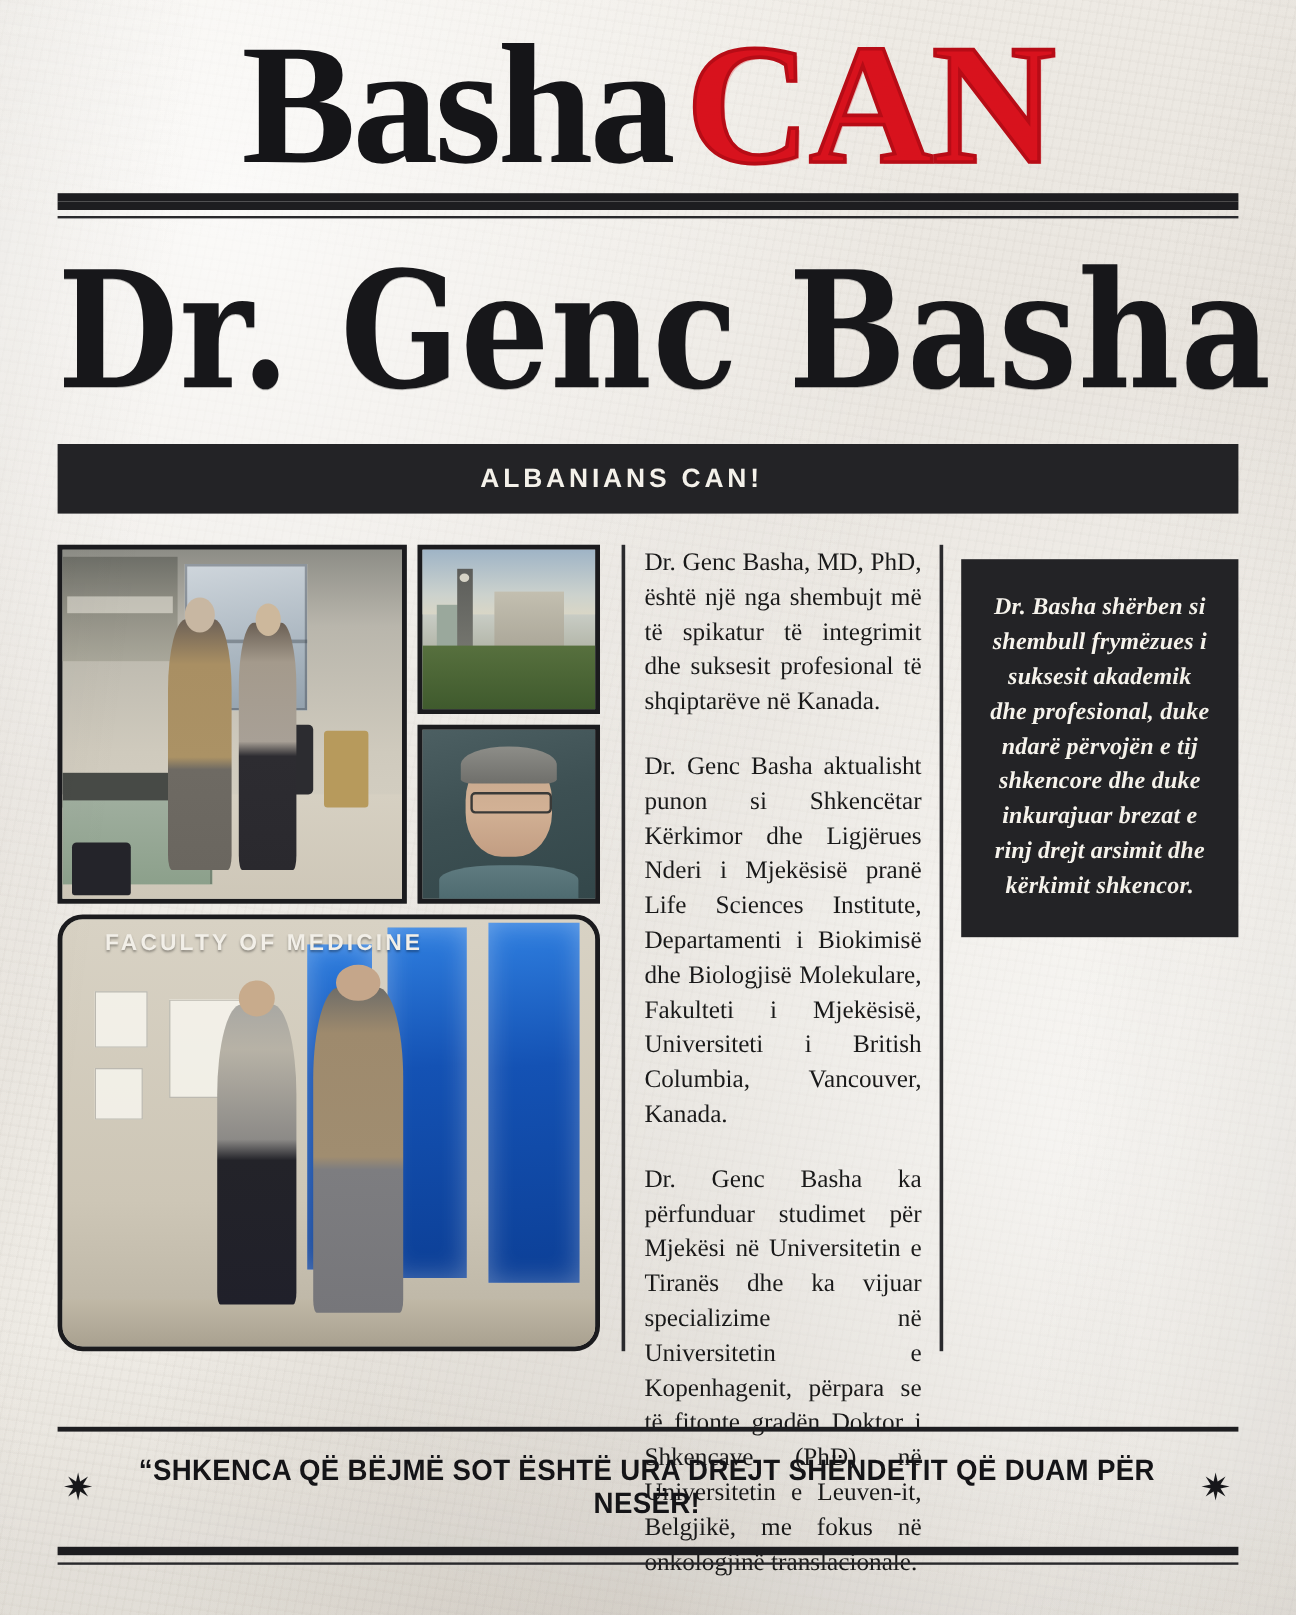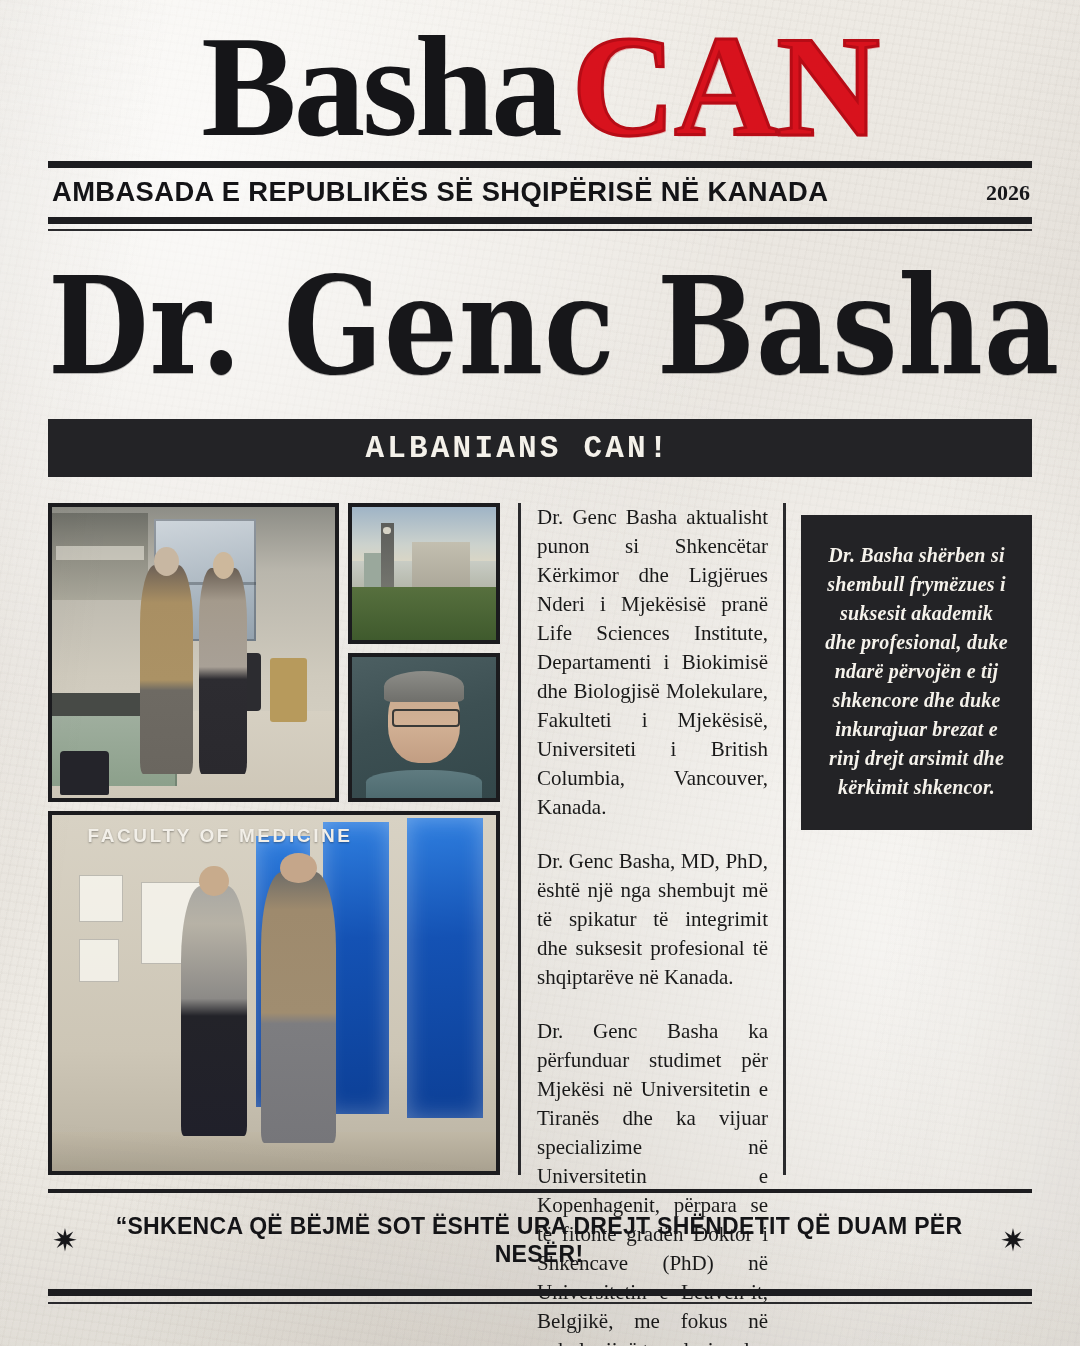--- a/index.html
+++ b/index.html
@@ -122,23 +122,23 @@
   .kicker-bar {
     background: #232326;
     height: 58px;
     display: flex;
     align-items: center;
     justify-content: center;
     margin-top: 34px;
   }
   .kicker-text {
     color: #f4f1ea;
-    font-family: Liberation Mono, monospace;
-    font-weight: 700;
-    font-size: 31px;
+    font-family: Liberation Sans, sans-serif;
+    font-weight: 700;
+    font-size: 22px;
     letter-spacing: 3.2px;
     transform: translateX(-22px);
   }
 
   
   .content {
     display: flex;
     margin-top: 26px;
     height: 672px;
   }
@@ -158,21 +158,21 @@
   .ph {
     position: relative;
     border: 4px solid #1b1b1e;
     overflow: hidden;
     background: #8d8f8a;
   }
   .ph-lab   { flex: 0 0 283px; }
   .ph-right { flex: 1 1 auto; display: flex; flex-direction: column; gap: 9px; }
   .ph-campus { flex: 0 0 133px; }
   .ph-portrait { flex: 1 1 auto; }
-  .ph-wide { height: 361px; }
+  .ph-wide { height: 361px; border-radius: 21px; }
 
   
   .img-lab {
     position: absolute; inset: 0;
     background:
       linear-gradient(180deg, #8d8d86 0%, #b9b6ac 22%, #cfcabd 58%, #d9d4c7 100%);
   }
   .lab-window {
     position: absolute; left: 36%; top: 4%; width: 36%; height: 42%;
     background: linear-gradient(170deg, #cfd6dc 0%, #aab6c0 60%, #93a1ad 100%);
@@ -387,24 +387,20 @@
 
 <div class="page">
   <div class="inner">
 
     <div class="masthead">
       <span class="mast-word mast-a">Basha</span><span class="mast-word mast-b">CAN</span>
     </div>
 
     <div class="rule-thick mast-rule-top"></div>
 
-    <div class="subhead-row">
-      <div class="subhead-title">AMBASADA E REPUBLIKËS SË SHQIPËRISË NË KANADA</div>
-      <div class="subhead-year">2026</div>
-    </div>
 
     <div class="double-rule">
       <div class="rule-thick"></div>
       <div class="rule-hair"></div>
     </div>
 
     <div class="headline">Dr. Genc Basha</div>
 
     <div class="kicker-bar">
       <div class="kicker-text">ALBANIANS CAN!</div>
@@ -464,22 +460,22 @@
             <div class="fac-w"></div>
             <div class="fac-m"></div>
             <div class="fac-sign">FACULTY OF MEDICINE</div>
           </div>
         </div>
       </div>
 
       <div class="vrule"></div>
 
       <div class="text-col">
+        <p>Dr. Genc Basha, MD, PhD, është një nga shembujt më të spikatur të integrimit dhe suksesit profesional të shqiptarëve në Kanada.</p>
         <p>Dr. Genc Basha aktualisht punon si Shkencëtar Kërkimor dhe Ligjërues Nderi i Mjekësisë pranë Life Sciences Institute, Departamenti i Biokimisë dhe Biologjisë Molekulare, Fakulteti i Mjekësisë, Universiteti i British Columbia, Vancouver, Kanada.</p>
-        <p>Dr. Genc Basha, MD, PhD, është një nga shembujt më të spikatur të integrimit dhe suksesit profesional të shqiptarëve në Kanada.</p>
         <p>Dr. Genc Basha ka përfunduar studimet për Mjekësi në Universitetin e Tiranës dhe ka vijuar specializime në Universitetin e Kopenhagenit, përpara se të fitonte gradën Doktor i Shkencave (PhD) në Universitetin e Leuven-it, Belgjikë, me fokus në onkologjinë translacionale.</p>
       </div>
 
       <div class="vrule vrule-mid"></div>
 
       <div class="text-col">
         <div class="pullquote">Dr. Basha shërben si shembull frymëzues i suksesit akademik dhe profesional, duke ndarë përvojën e tij shkencore dhe duke inkurajuar brezat e rinj drejt arsimit dhe kërkimit shkencor.</div>
       </div>
 
     </div>

